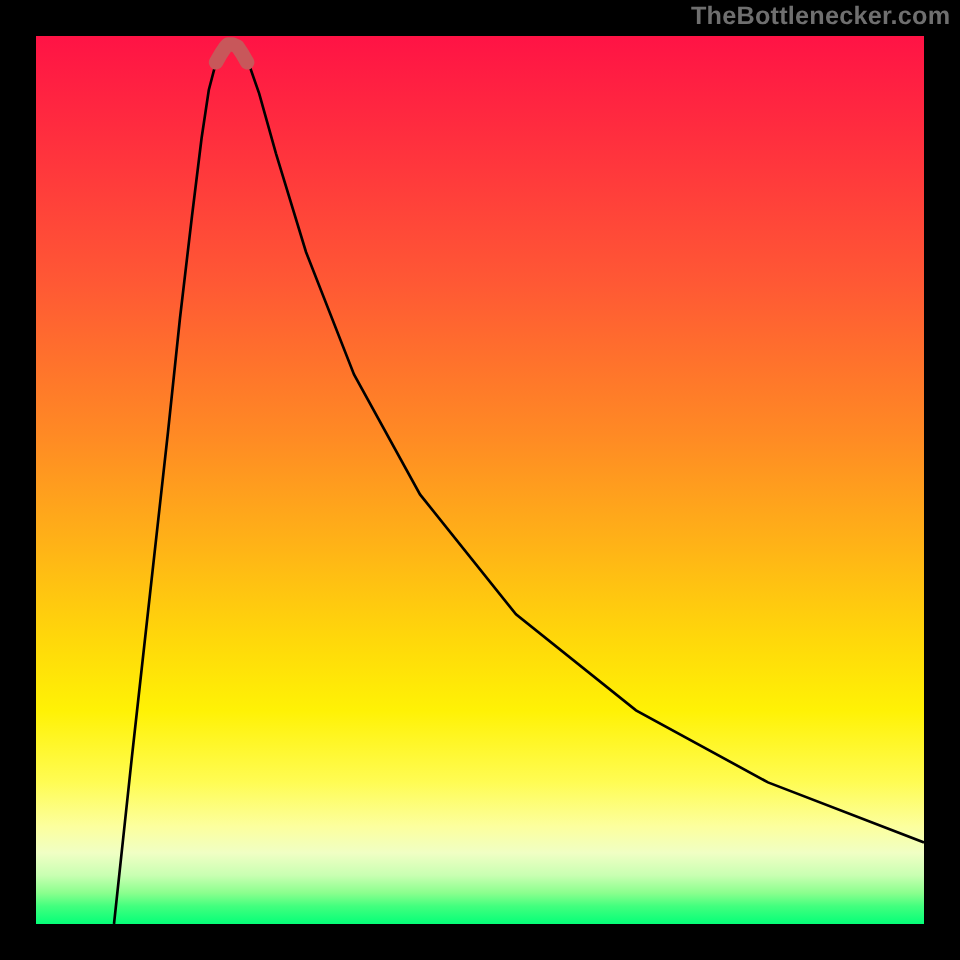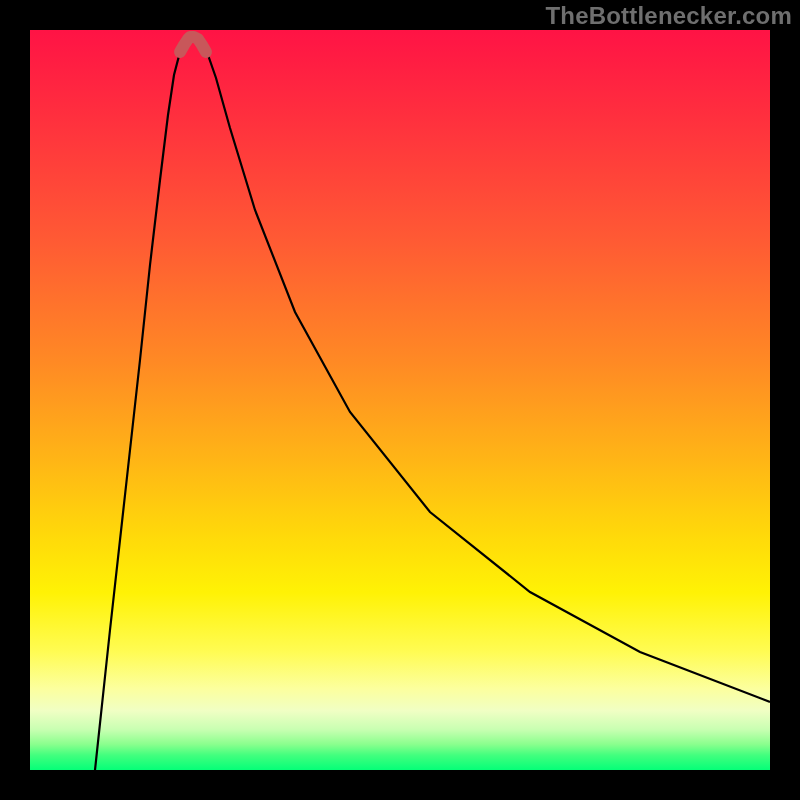--- a/index.html
+++ b/index.html
@@ -14,21 +14,21 @@
     position: relative;
     width: 800px;
     height: 800px;
     background: #000;
   }
   .watermark {
     position: absolute;
     top: 2px;
     right: 8px;
     font-family: Arial, Helvetica, sans-serif;
-    font-size: 24px;
+    font-size: 21px;
     font-weight: 600;
     color: #6f6f6f;
     letter-spacing: 0.2px;
     user-select: none;
   }
   .plot {
     position: absolute;
     left: 30px;
     top: 30px;
     width: 740px;

